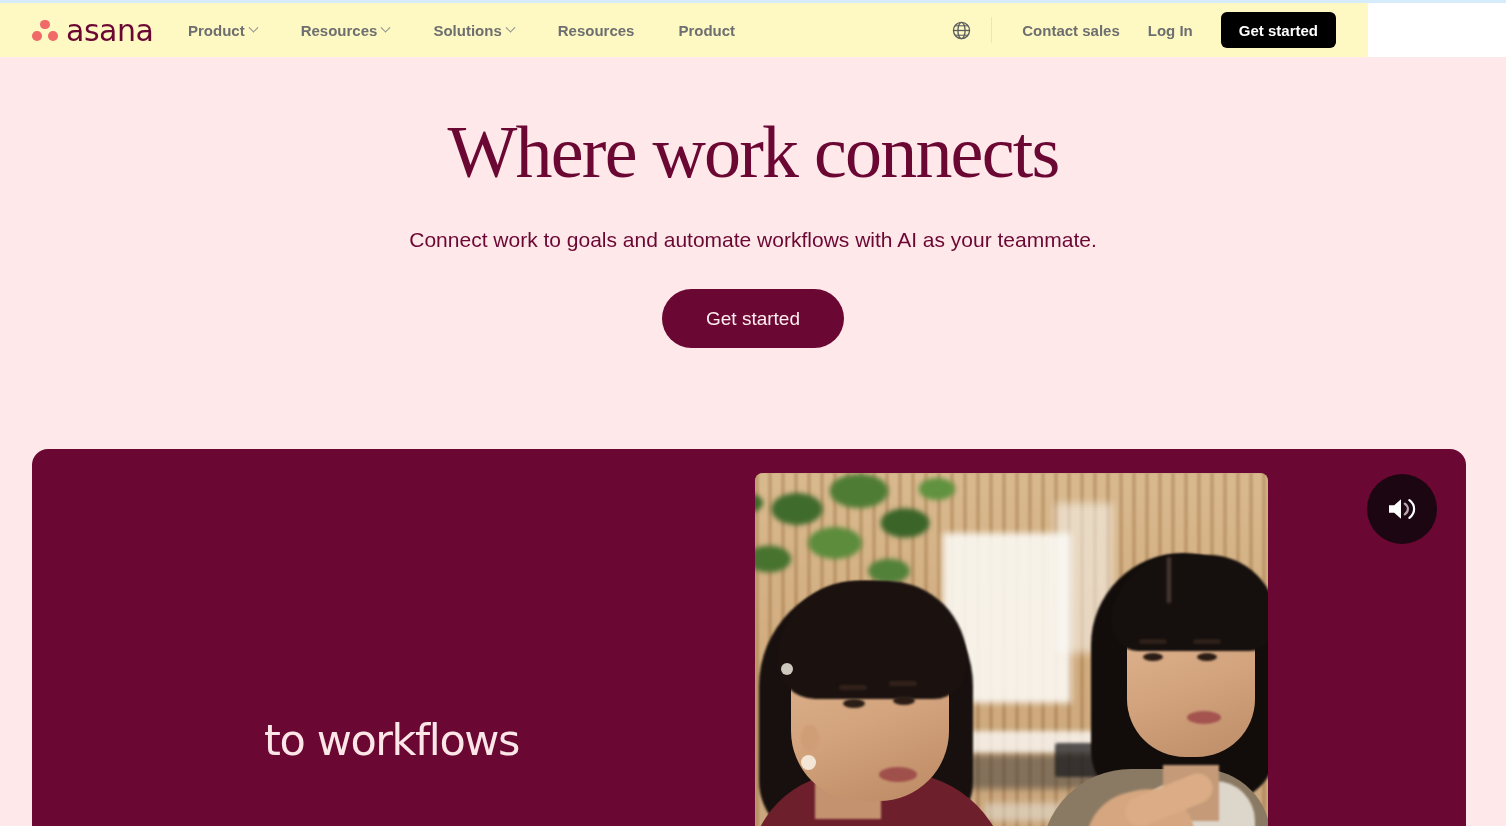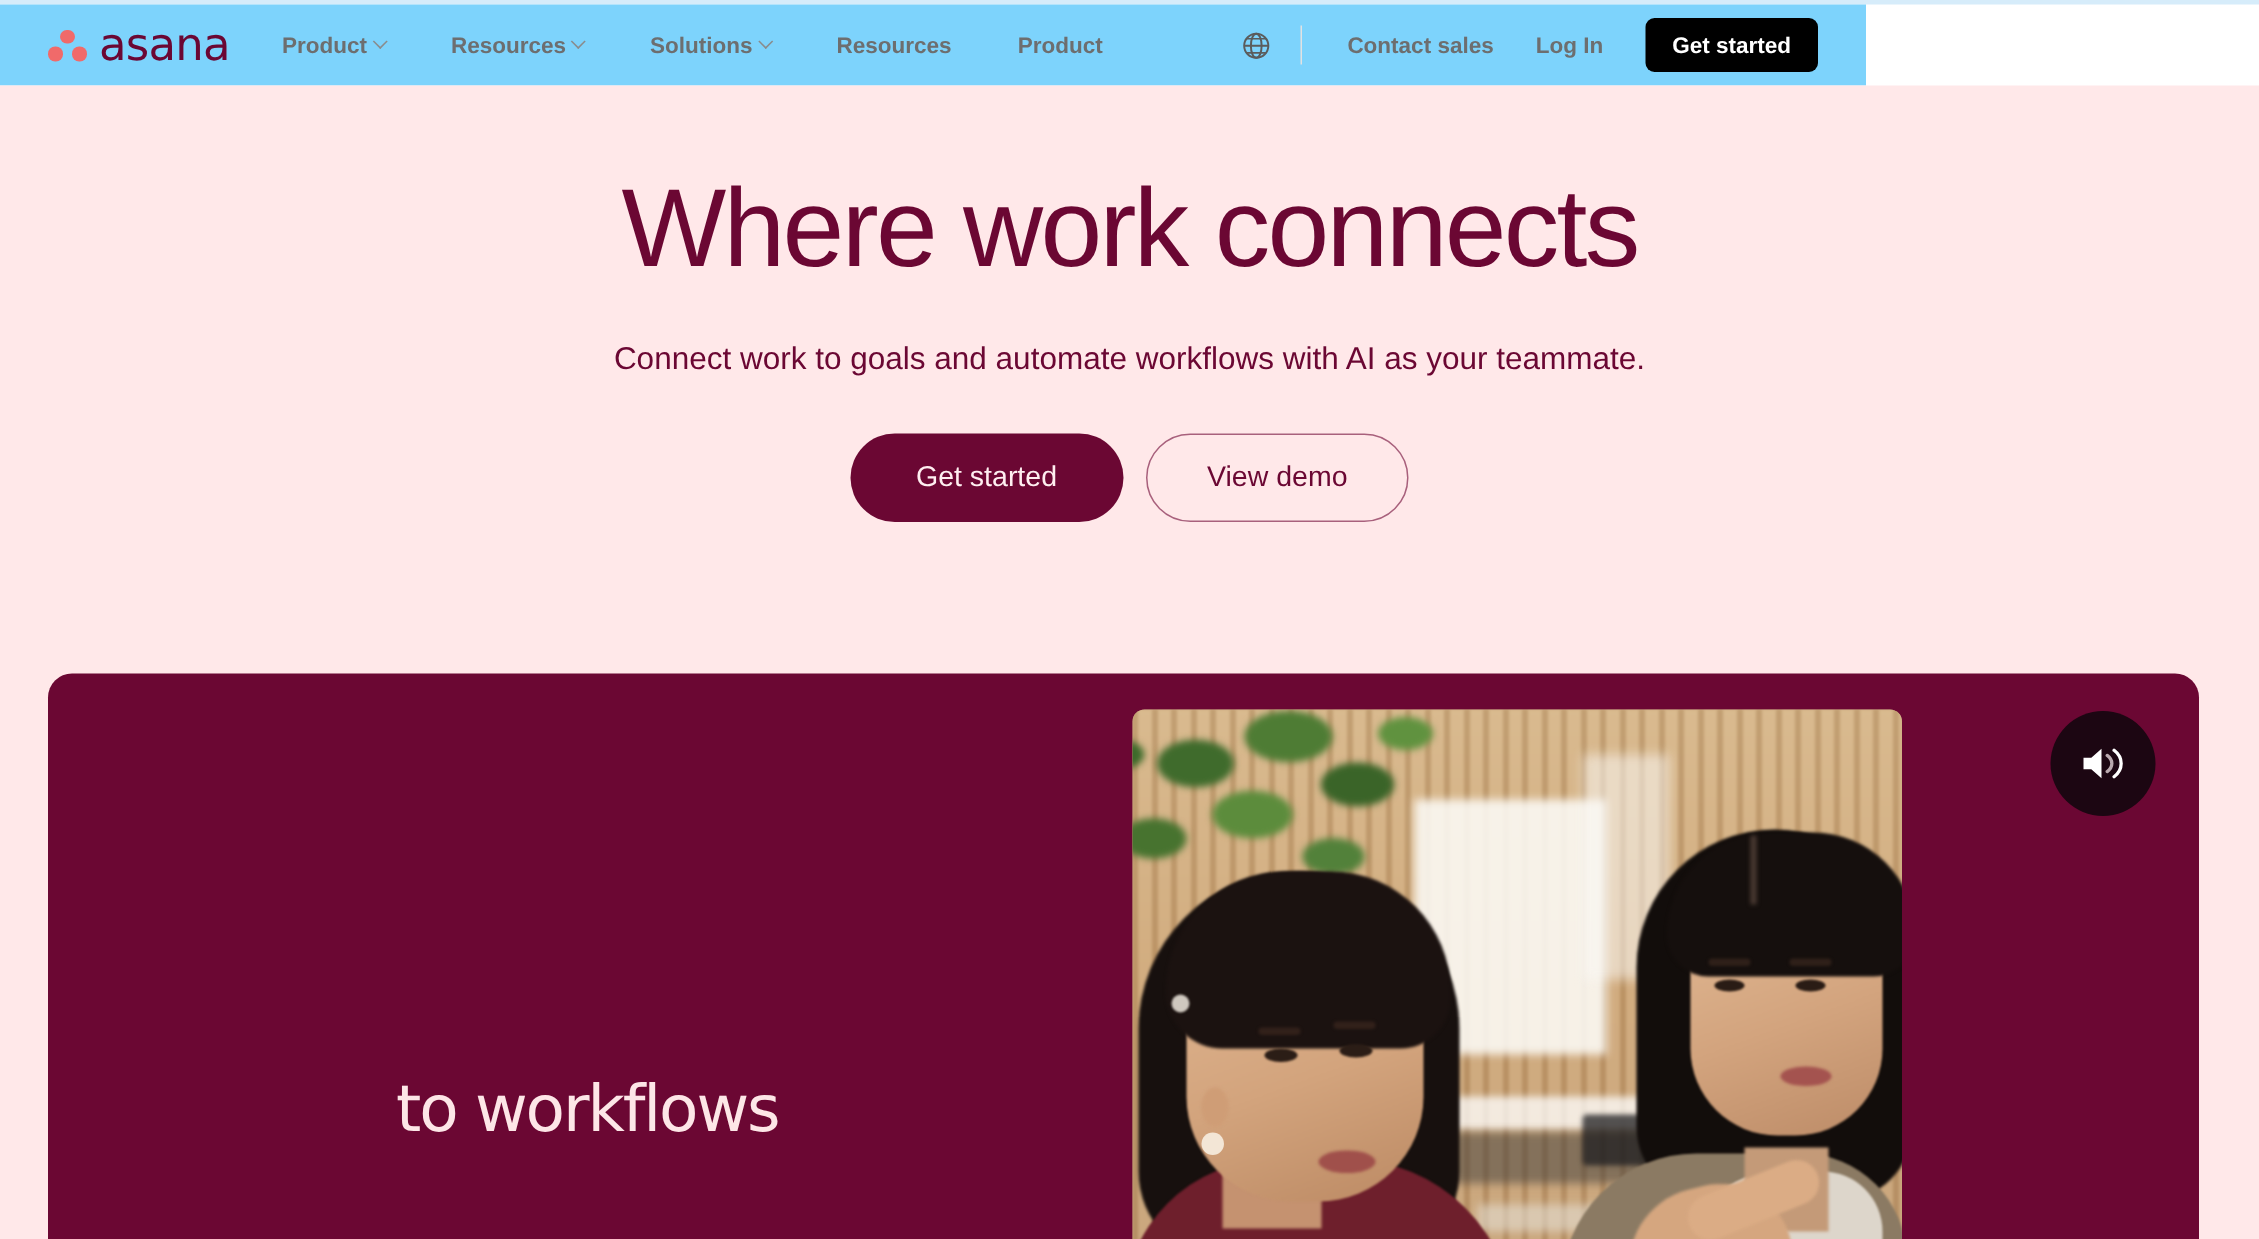--- a/index.html
+++ b/index.html
@@ -24,23 +24,23 @@
     top: 0; left: 0;
     width: 1506px;
     height: 3px;
     background: #d6ecfa;
   }
 
   
   .header {
     position: absolute;
     top: 3px; left: 0;
-    width: 1244px;
+    width: 1368px;
     height: 54px;
-    background: #7dd3fc;
+    background: #fef9c3;
     display: flex;
     align-items: center;
   }
 
   .logo-wrap {
     position: absolute;
     left: 32px;
     top: 13px;
     display: flex;
     align-items: center;
@@ -156,21 +156,21 @@
     position: absolute;
     top: 53px;
     left: 0;
     width: 1506px;
     text-align: center;
     font-size: 74px;
     line-height: 84px;
     font-weight: 400;
     color: #6b0733;
     letter-spacing: -1.8px;
-    font-family: Liberation Sans, sans-serif;
+    font-family: Liberation Serif, serif;
   }
   .hero-sub {
     position: absolute;
     top: 168px;
     left: 0;
     width: 1506px;
     text-align: center;
     font-size: 21px;
     line-height: 30px;
     color: #6b0733;
@@ -581,21 +581,20 @@
     </div>
   </div>
 
   <section class="hero">
 
     <h1 class="hero-title">Where work connects</h1>
     <p class="hero-sub">Connect work to goals and automate workflows with AI as your teammate.</p>
 
     <div class="hero-ctas">
       <button class="btn-pill-solid">Get started</button>
-      <button class="btn-pill-outline">View demo</button>
     </div>
 
     <div class="video-card">
 
       <div class="video-caption">to workflows</div>
 
       <div class="video-frame">
         <div class="vf-scene">
           <div class="bg-wood"></div>
           <div class="bg-panel-white"></div>

